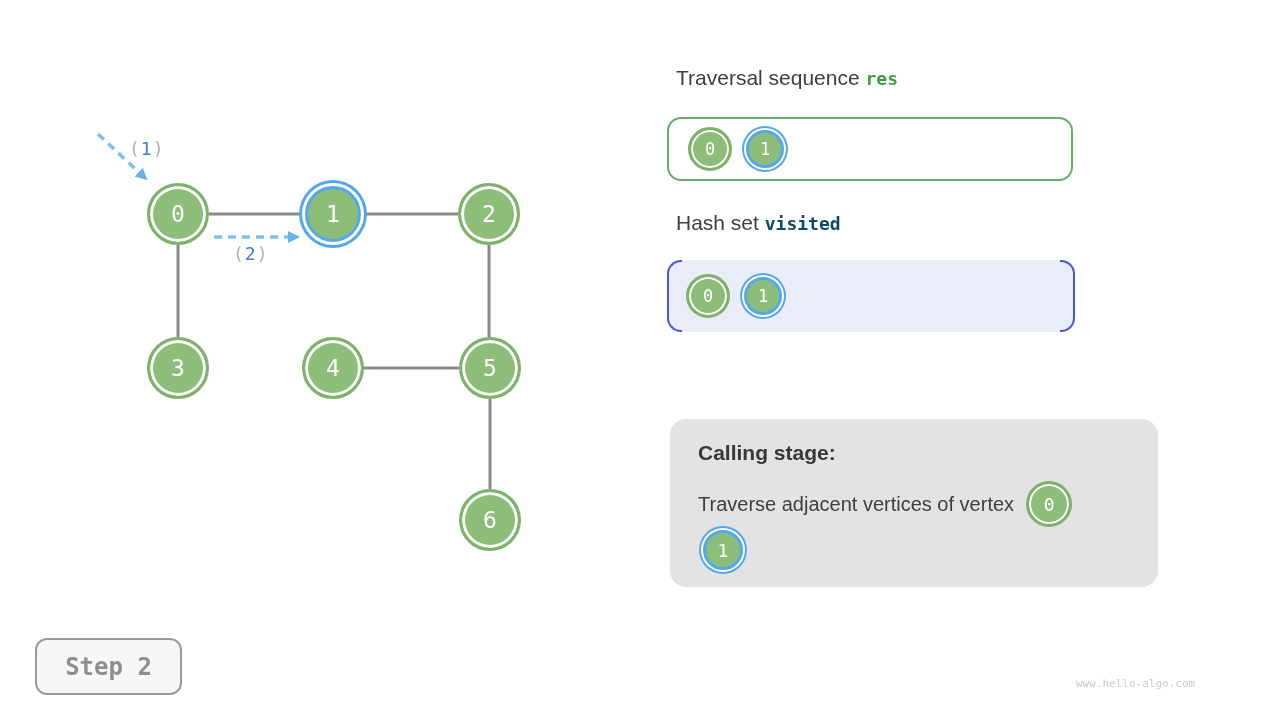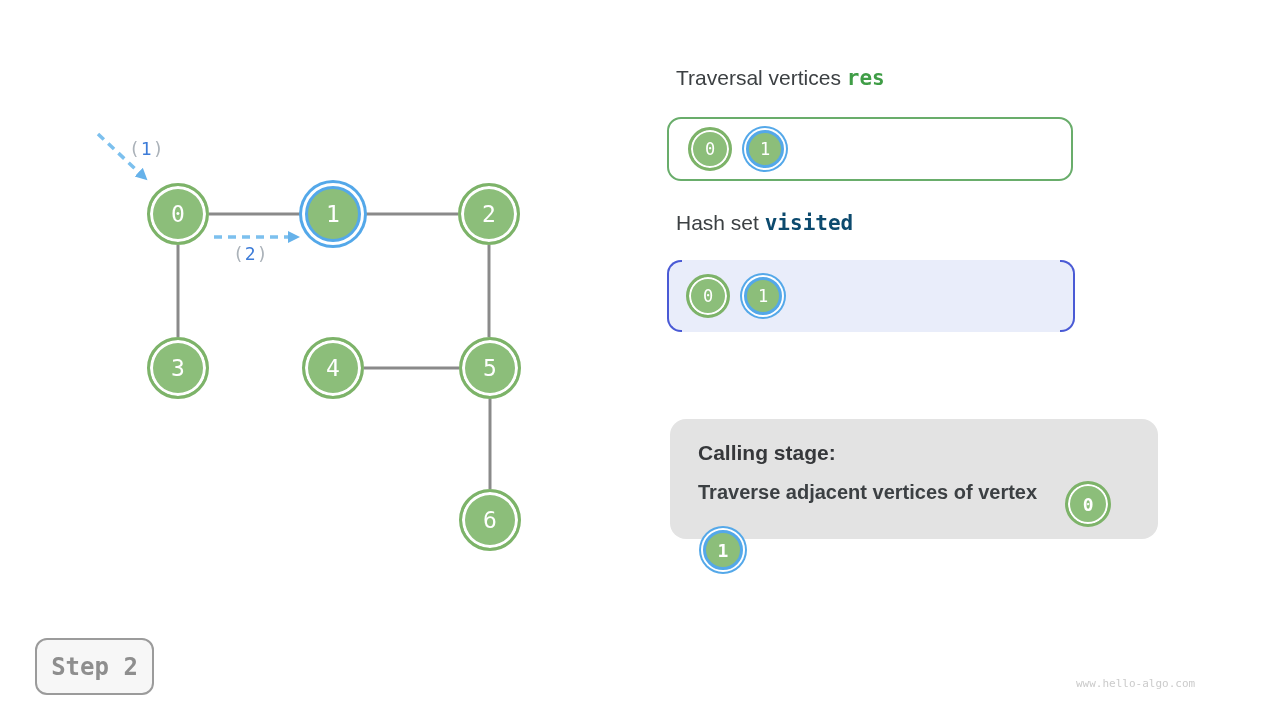--- a/index.html
+++ b/index.html
@@ -26,21 +26,21 @@
   .arrow-label{
     position:absolute;font-family:"DejaVu Sans Mono",monospace;font-size:18px;letter-spacing:1px;
   }
   .arrow-label .paren{color:#ABB2B9}
   .arrow-label .num{color:#3D7CD8}
   .al1{left:129px;top:138px}
   .al2{left:233px;top:243px}
 
   
   .title{position:absolute;font-size:21px;color:#3C4043;white-space:nowrap}
-  .title .code{font-family:"DejaVu Sans Mono",monospace;font-weight:bold;font-size:21px;}
+  .title .code{font-family:"DejaVu Sans Mono",monospace;font-weight:bold;font-size:18px;}
   .code-green{color:#3F9D46}
   .code-blue{color:#0c4a6e}
   .t1{left:676px;top:66px}
   .t2{left:676px;top:211px}
 
   .seq-box{
     position:absolute;left:667px;top:117px;width:406px;height:64px;box-sizing:border-box;
     border:2px solid #69AD6B;border-radius:14px;background:#fff;
     display:flex;align-items:center;padding-left:19px;gap:9px;
   }
@@ -61,40 +61,40 @@
     background:#8CBE7A;border:3px solid #7DB369;box-shadow:inset 0 0 0 2px #fff;
     display:flex;align-items:center;justify-content:center;
     color:#fff;font-family:"DejaVu Sans Mono",monospace;font-size:17px;flex:0 0 auto;
   }
   .snode.hl{
     width:38px;height:38px;border:3px solid #54A8E9;
     box-shadow:0 0 0 2px #fff,0 0 0 4px #54A8E9;margin:0 5px;
   }
 
   .calling-box{
-    position:absolute;left:670px;top:419px;width:488px;height:120px;box-sizing:border-box;
+    position:absolute;left:670px;top:419px;width:488px;height:168px;box-sizing:border-box;
     background:#E3E3E3;border-radius:16px;padding:22px 28px;
   }
   .c-title{font-weight:bold;font-size:21px;color:#35373A;}
-  .c-line{display:flex;align-items:flex-start;gap:28px;font-size:20px;color:#3C4043;white-space:nowrap;font-weight:bold;}
+  .c-line{display:flex;align-items:center;gap:12px;font-size:20px;color:#3C4043;white-space:nowrap;}
   .c-line1{margin-top:16px;}
   .c-line2{margin-top:3px;}
   .mnode{
     width:46px;height:46px;box-sizing:border-box;border-radius:50%;
     background:#8CBE7A;border:3px solid #7DB369;box-shadow:inset 0 0 0 2px #fff;
     display:flex;align-items:center;justify-content:center;
     color:#fff;font-family:"DejaVu Sans Mono",monospace;font-size:18px;flex:0 0 auto;
   }
   .mnode.hl{
     width:40px;height:40px;border:3px solid #54A8E9;
     box-shadow:0 0 0 2px #fff,0 0 0 4px #54A8E9;margin:0 5px;
   }
 
   .step-box{
-    position:absolute;left:35px;top:638px;width:119px;height:57px;box-sizing:border-box;
+    position:absolute;left:35px;top:638px;width:147px;height:57px;box-sizing:border-box;
     border:2px solid #9B9B9B;border-radius:12px;background:#F7F7F7;
     display:flex;align-items:center;justify-content:center;
     font-family:"DejaVu Sans Mono",monospace;font-weight:bold;font-size:24px;color:#8E8E8E;
   }
   .watermark{
     position:absolute;left:1076px;top:677px;
     font-family:"DejaVu Sans Mono",monospace;font-size:11px;color:#CBCBCB;
   }
 </style>
 </head>
@@ -139,21 +139,21 @@
       <span>5</span>
     </div>
   <div class="gnode n6">
       <span>6</span>
     </div>
 
   <div class="arrow-label al1"><span class="paren">(</span><span class="num">1</span><span class="paren">)</span></div>
   <div class="arrow-label al2"><span class="paren">(</span><span class="num">2</span><span class="paren">)</span></div>
 
   <div class="title t1">
-    <span>Traversal vertices</span>
+    <span>Traversal sequence</span>
     <span class="code code-green">res</span>
   </div>
   <div class="seq-box">
     <div class="snode">
         <span>0</span>
       </div>
     <div class="snode hl">
         <span>1</span>
       </div>
   </div>

